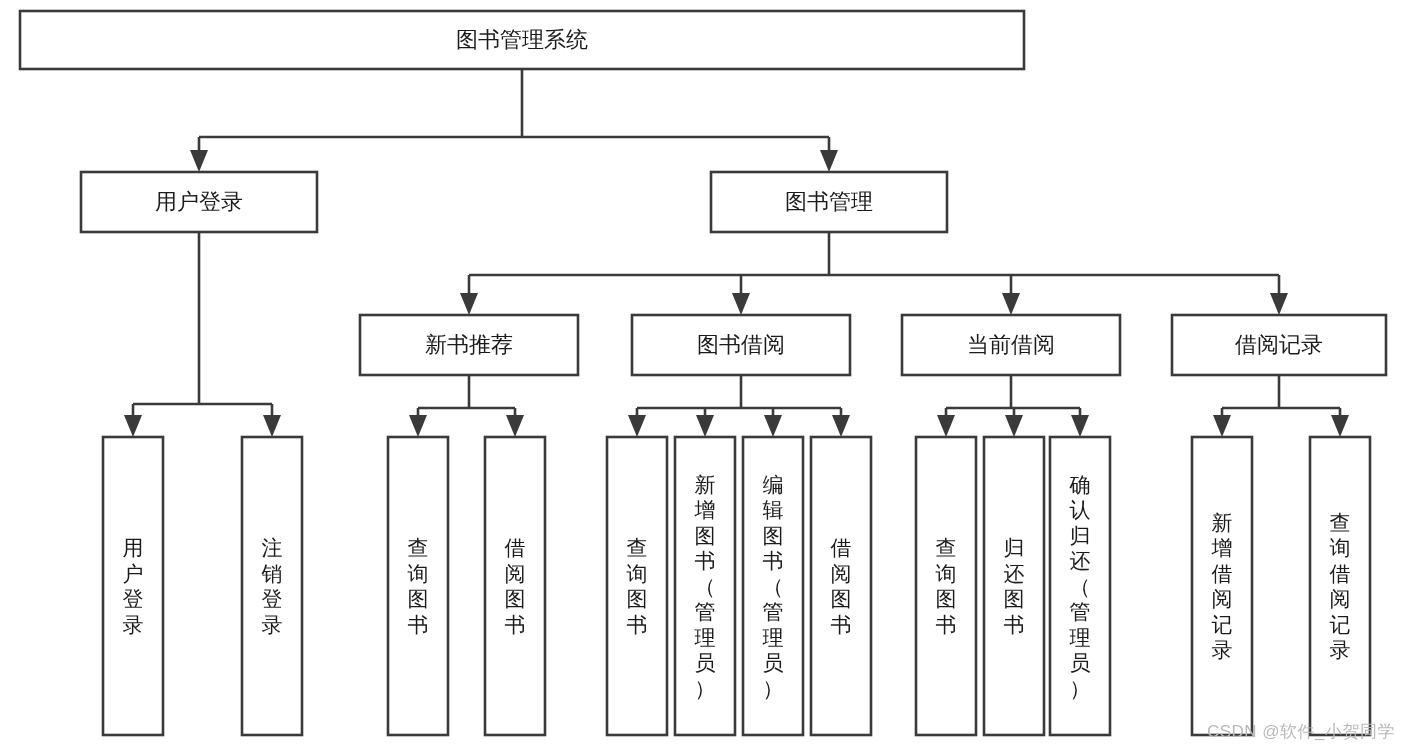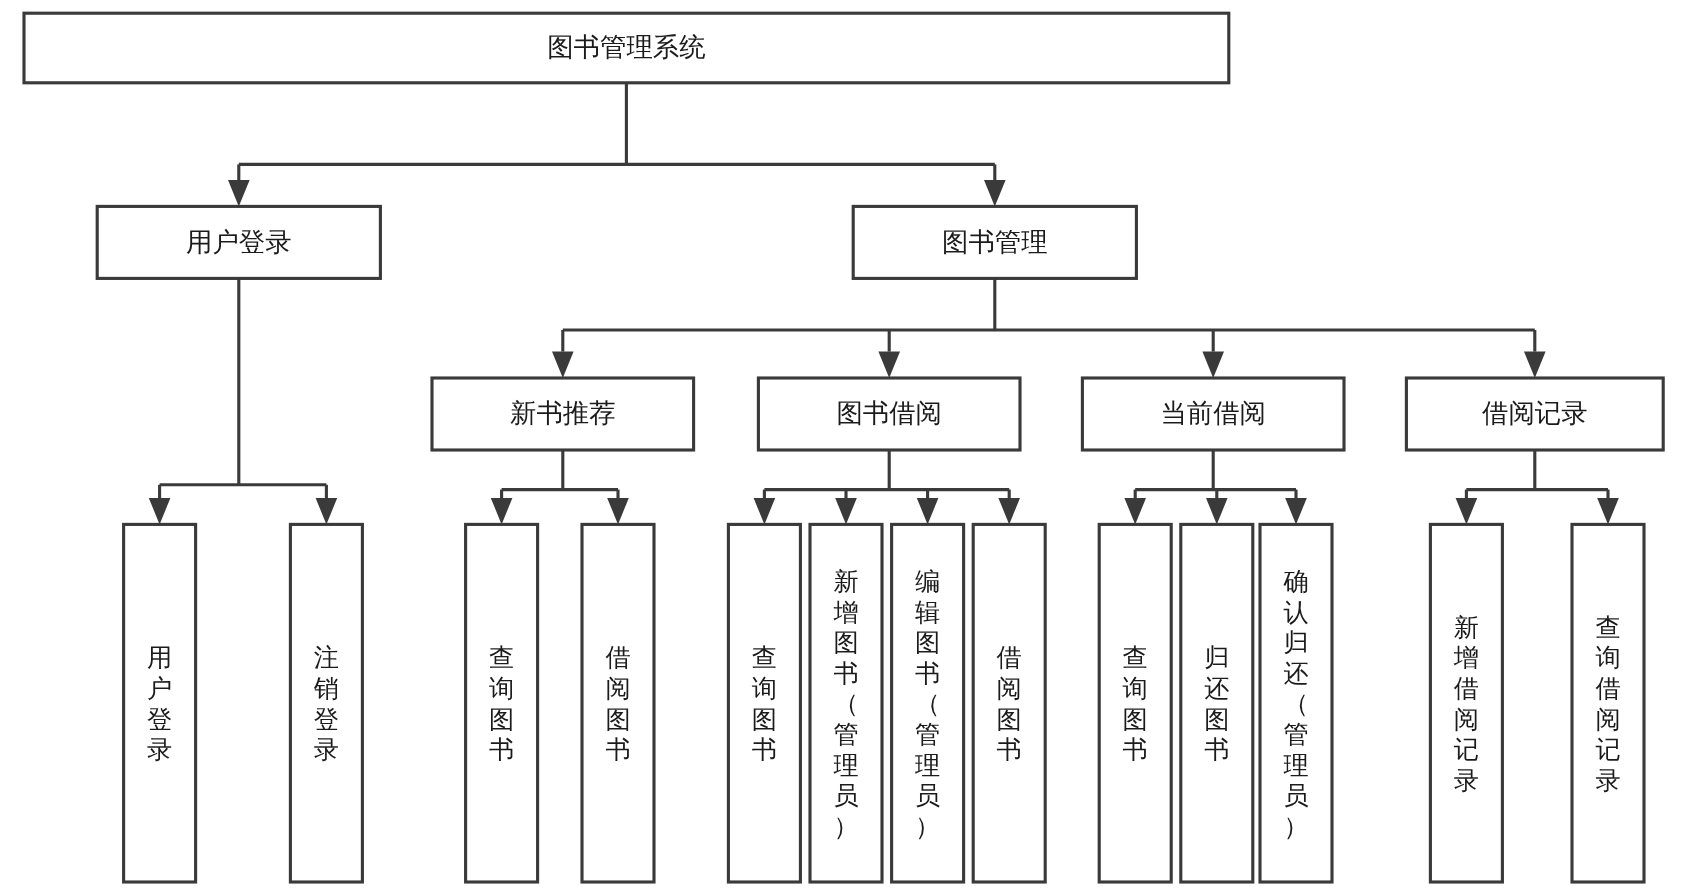--- a/index.html
+++ b/index.html
@@ -207,14 +207,15 @@
           <rect x="1192" y="437" width="60" height="298" class="node-box"></rect>
           <text x="1222" y="529.9" class="node-label-v"><tspan x="1222" dy="0">新</tspan><tspan x="1222" dy="25.5">增</tspan><tspan x="1222" dy="25.5">借</tspan><tspan x="1222" dy="25.5">阅</tspan><tspan x="1222" dy="25.5">记</tspan><tspan x="1222" dy="25.5">录</tspan></text>
         </g>
         <g>
           <rect x="1310" y="437" width="60" height="298" class="node-box"></rect>
           <text x="1340" y="529.9" class="node-label-v"><tspan x="1340" dy="0">查</tspan><tspan x="1340" dy="25.5">询</tspan><tspan x="1340" dy="25.5">借</tspan><tspan x="1340" dy="25.5">阅</tspan><tspan x="1340" dy="25.5">记</tspan><tspan x="1340" dy="25.5">录</tspan></text>
         </g>
       </g>
   </svg>
 
+  <div class="watermark-text">CSDN @软件_小贺同学</div>
 
 </div>
 
 </body></html>

